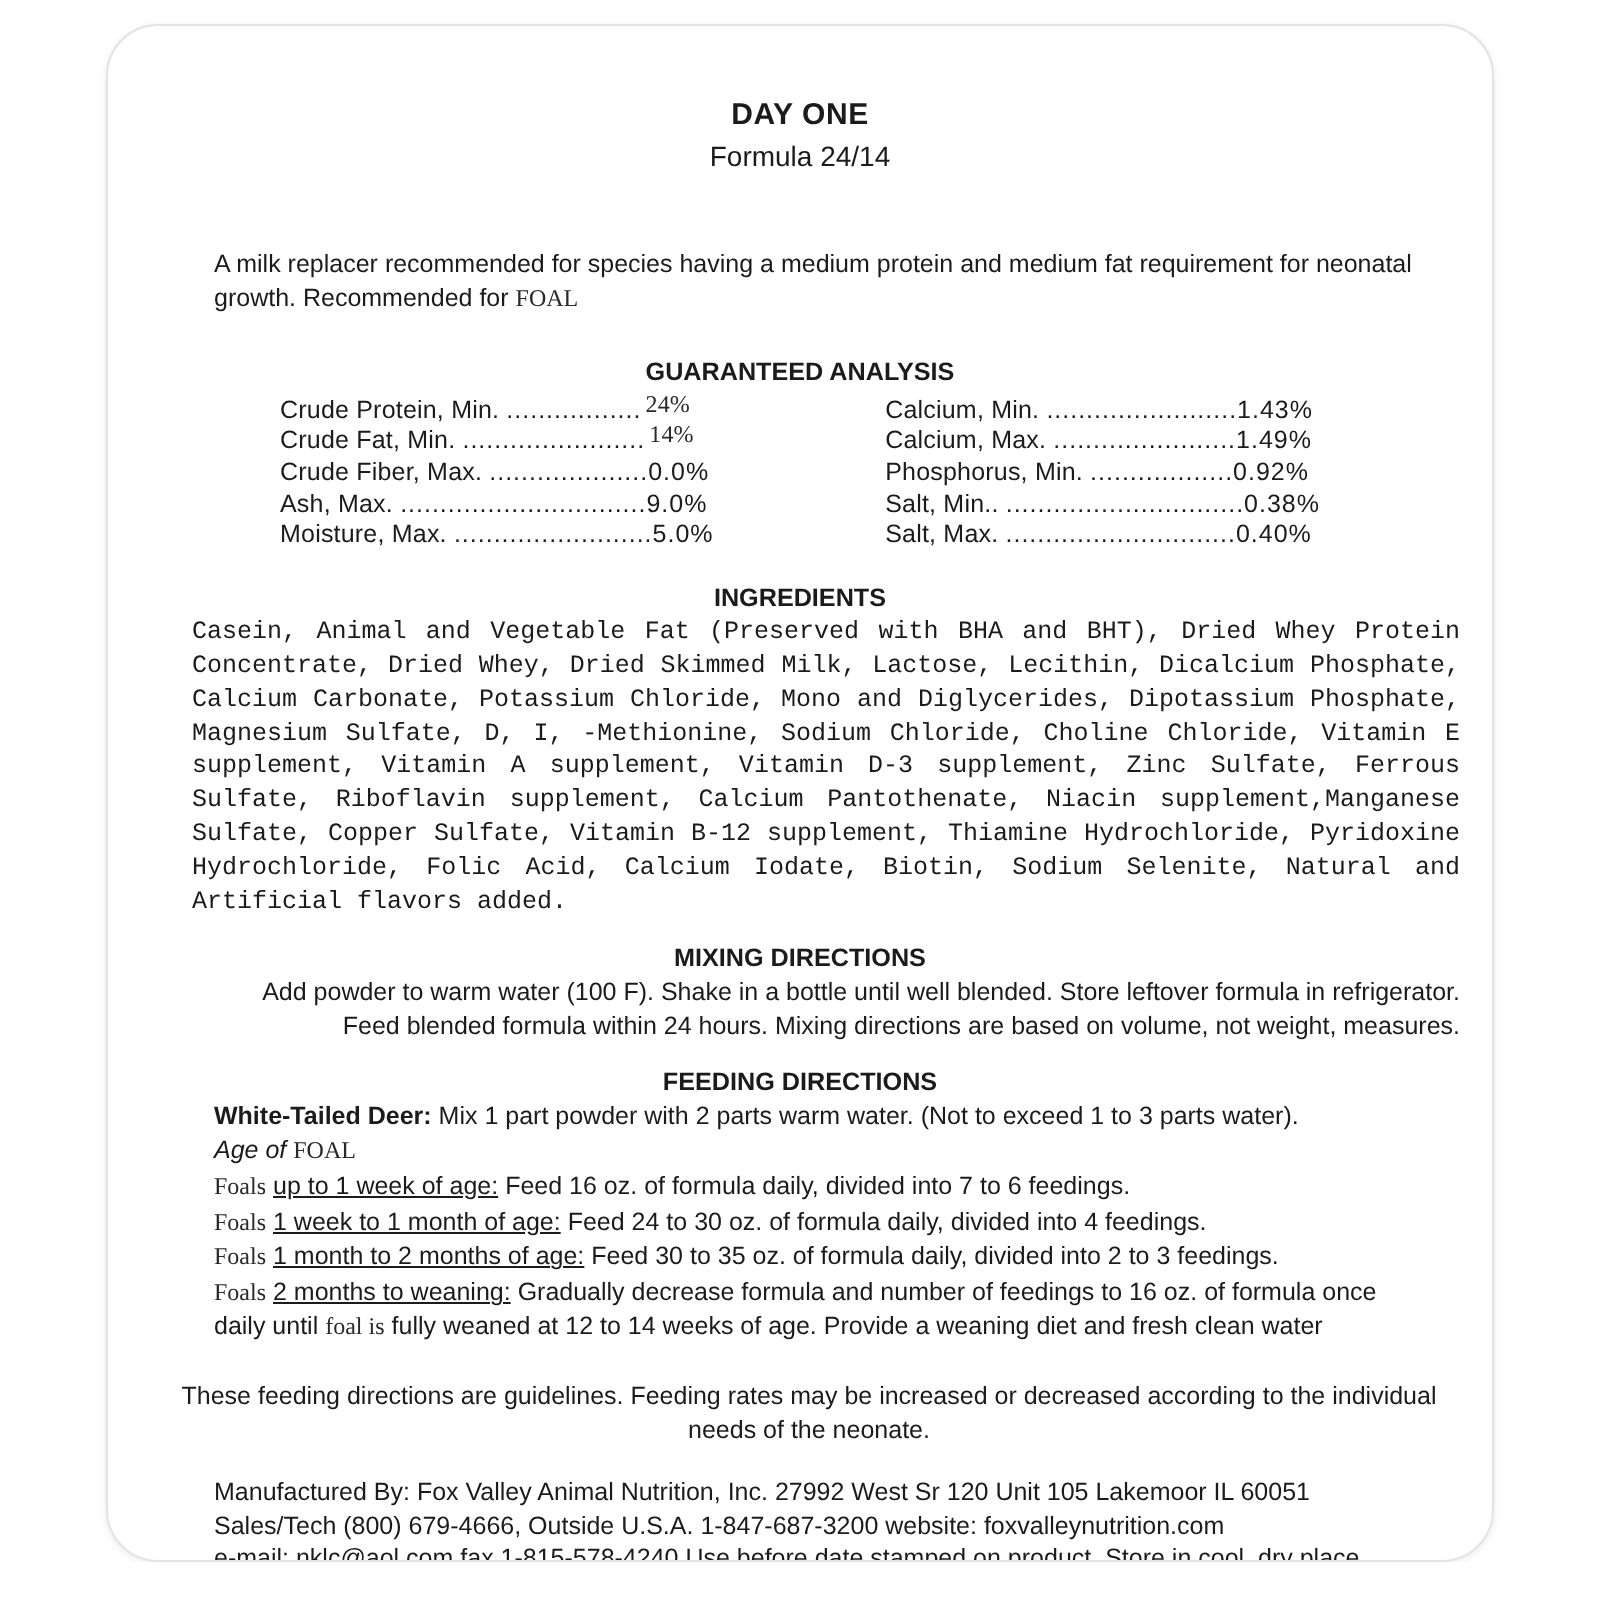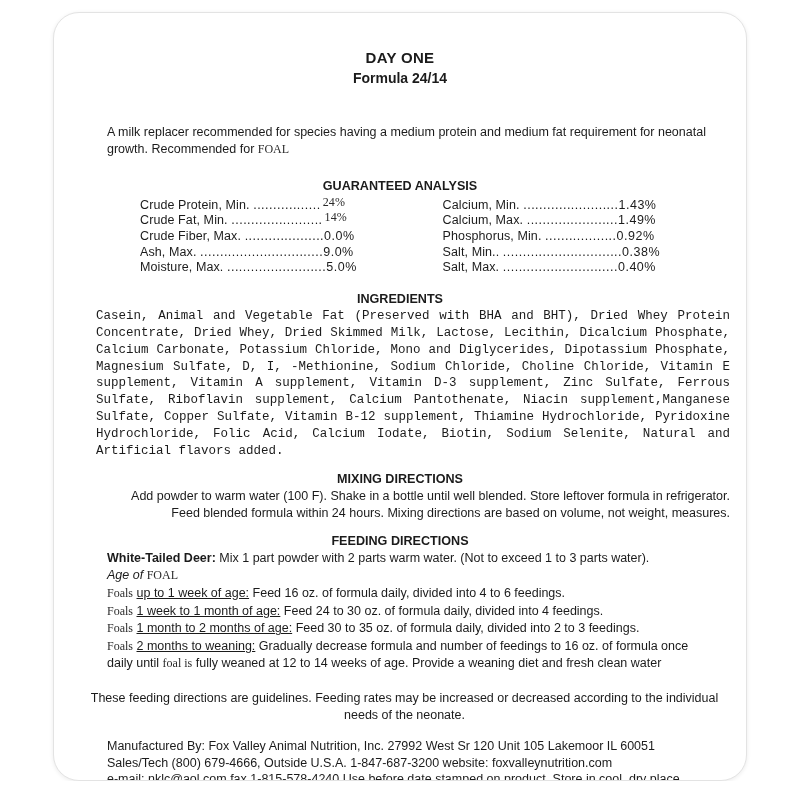--- a/index.html
+++ b/index.html
@@ -15,21 +15,21 @@
     margin: 12px auto 0 auto;
     background: #ffffff;
     border: 1px solid #e3e3e3;
     border-radius: 26px;
     box-shadow: 0 1px 4px rgba(0,0,0,0.08);
     padding: 36px 0 24px 0;
     overflow: hidden;
   }
   .title-block { text-align: center; }
   .title1 { font-size: 15px; font-weight: bold; letter-spacing: 0.3px; }
-  .title2 { font-size: 14px; font-weight: bold; margin-top: 4px; }
+  .title2 { font-size: 14px; font-weight: normal; margin-top: 4px; }
 
   .intro { margin: 38px 16px 0 53px; font-size: 12.5px; line-height: 1.35; }
 
   .section-heading {
     text-align: center;
     font-weight: bold;
     font-size: 12.6px;
   }
   .heading-ga   { margin-top: 21px; }
   .heading-ing  { margin-top: 16px; }
@@ -115,21 +115,21 @@
       <span class="bold">White-Tailed Deer:</span>
       <span>Mix 1 part powder with 2 parts warm water. (Not to exceed 1 to 3 parts water).</span>
     </div>
     <div class="feed-line">
       <span class="italic">Age of</span>
       <span class="insert">FOAL</span>
     </div>
     <div class="feed-line">
       <span class="insert">Foals</span>
       <span class="underlined">up to 1 week of age:</span>
-      <span>Feed 16 oz. of formula daily, divided into 4 to 6 feedings.</span>
+      <span>Feed 16 oz. of formula daily, divided into 7 to 6 feedings.</span>
     </div>
     <div class="feed-line">
       <span class="insert">Foals</span>
       <span class="underlined">1 week to 1 month of age:</span>
       <span>Feed 24 to 30 oz. of formula daily, divided into 4 feedings.</span>
     </div>
     <div class="feed-line">
       <span class="insert">Foals</span>
       <span class="underlined">1 month to 2 months of age:</span>
       <span>Feed 30 to 35 oz. of formula daily, divided into 2 to 3 feedings.</span>

